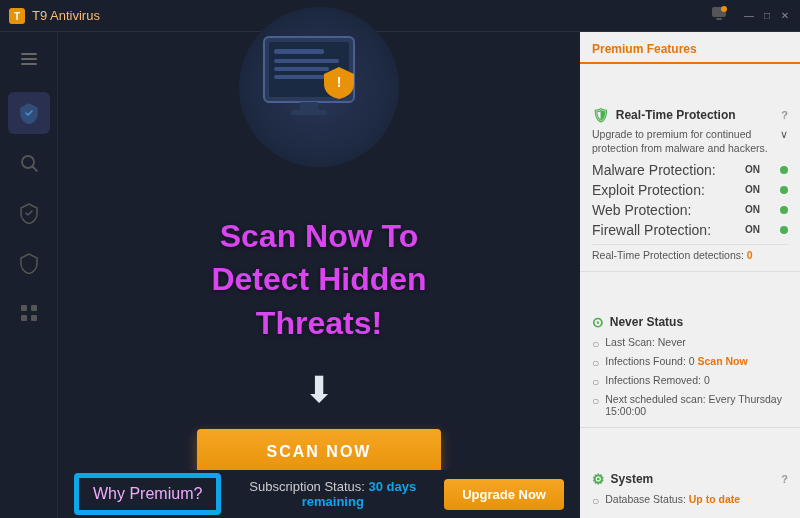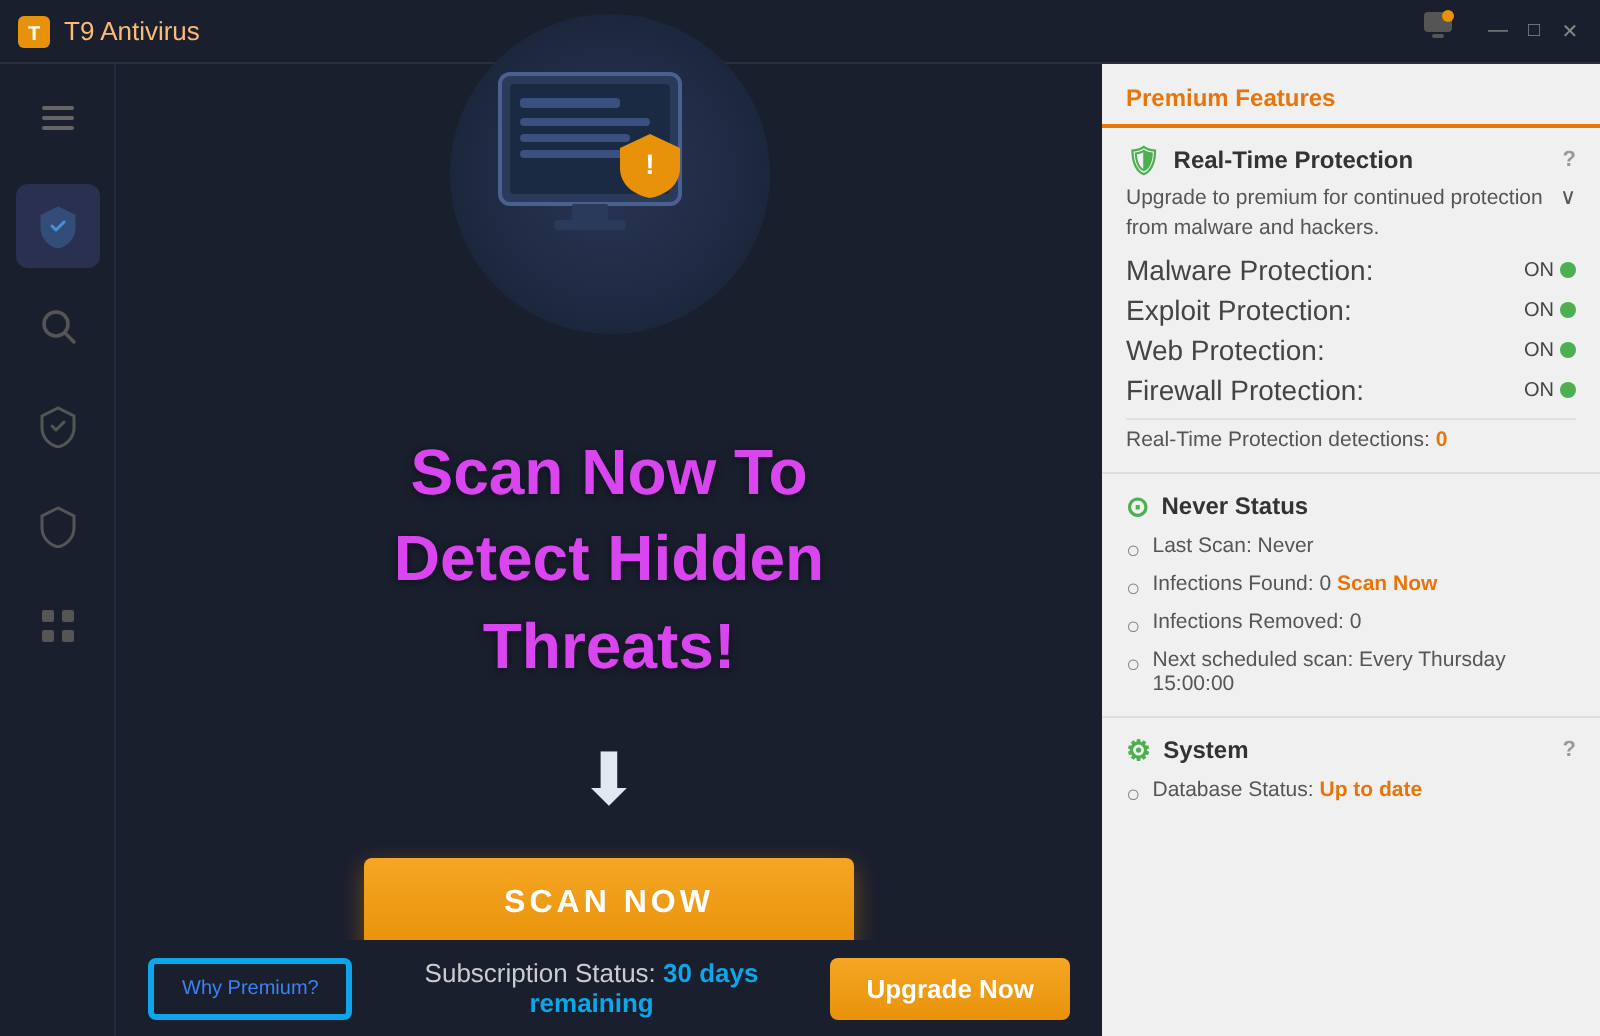--- a/index.html
+++ b/index.html
@@ -92,25 +92,26 @@
       font-size: 16px;
       font-weight: 700;
       letter-spacing: 2px;
       cursor: pointer;
       text-transform: uppercase;
       box-shadow: 0 4px 12px rgba(230, 140, 10, 0.4);
     }
 
     
     .right-panel {
-      width: 249px;
+      width: 220px;
       background: #f0f0f0;
       display: flex;
       flex-direction: column;
       overflow-y: auto;
+      justify-content: space-between;
     }
     .panel-header {
       background: #f0f0f0;
       padding: 10px 12px 6px;
       border-bottom: 2px solid #e8750a;
     }
     .panel-header-title {
       color: #e8750a;
       font-size: 12px;
       font-weight: 600;
@@ -135,22 +136,22 @@
       display: flex; align-items: flex-start; justify-content: space-between;
     }
     .desc-chevron { color: #555; font-size: 11px; margin-left: 4px; flex-shrink: 0; }
 
     .protection-row {
       display: flex; align-items: center; justify-content: space-between;
       padding: 2px 0;
     }
     .protection-label { font-size: 14px; color: #444; }
     .protection-status {
-      display: flex; align-items: center; gap: 3px;
-      font-size: 10px; font-weight: 400;
+      display: flex; align-items: center; gap: 20px;
+      font-size: 10px; font-weight: 700;
     }
     .status-on { color: #444; }
     .status-dot { width: 8px; height: 8px; border-radius: 50%; background: #4caf50; }
 
     .detection-row {
       font-size: 10.5px; color: #555;
       padding: 4px 0 2px;
       border-top: 1px solid #e0e0e0;
       margin-top: 4px;
     }
@@ -174,25 +175,25 @@
     .bottom-bar {
       height: 48px;
       background: #1a1f2e;
       display: flex;
       align-items: center;
       padding: 0 16px;
       gap: 12px;
     }
     .why-premium-btn {
       background: transparent;
-      border: 3px solid #0ea5e9;
-      color: #3b82f6;
+      border: 5px solid #0ea5e9;
+      color: #f0abfc;
       padding: 7px 14px;
       border-radius: 4px;
-      font-size: 10px;
+      font-size: 16px;
       cursor: pointer;
     }
     .subscription-text {
       flex: 1;
       text-align: center;
       color: #ccc;
       font-size: 13px;
     }
     .subscription-text strong { color: #0ea5e9; font-weight: 700; }
     .upgrade-btn {

